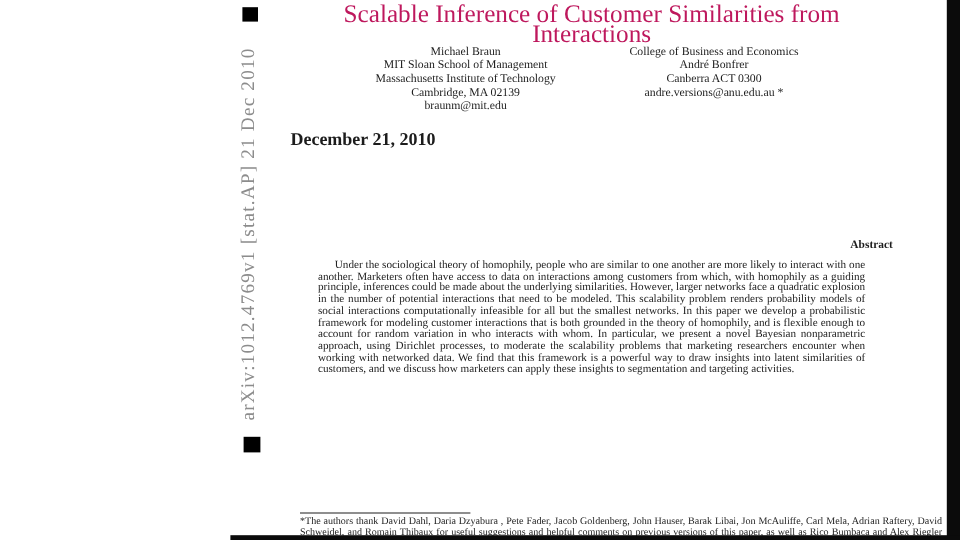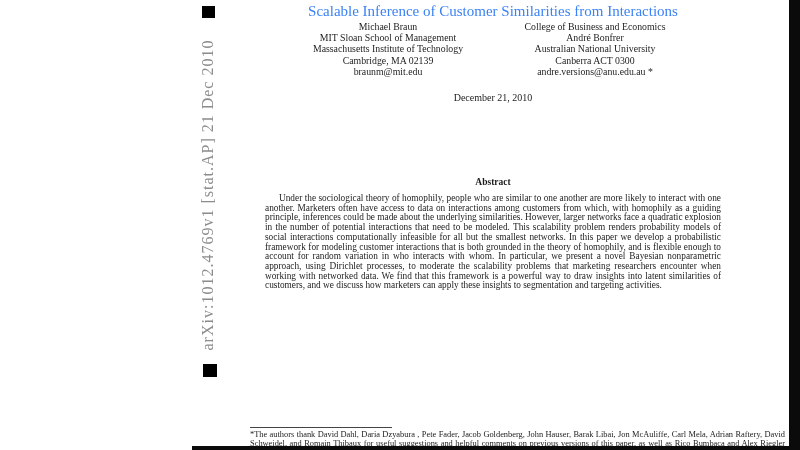--- a/index.html
+++ b/index.html
@@ -47,43 +47,44 @@
   .sq-bottom { left: 203px; top: 364px; width: 14px; height: 13px; }
 
   .content {
     position: absolute;
     left: 242px; top: 0;
     width: 502px;
     padding-top: 3px;
   }
   .title {
     text-align: center;
-    font-size: 15px;
+    font-size: 21px;
     line-height: 17px;
-    color: #3b82f6;
+    color: #be185d;
   }
   .authors {
     position: relative;
     margin-top: 1px;
     height: 58px;
     font-size: 9.8px;
     line-height: 11.2px;
   }
   .author { position: absolute; top: 0; text-align: center; }
   .author-1 { left: 0;     width: 292px; }
   .author-2 { left: 222px; width: 262px; }
   .email { color: #1c1c1c; text-decoration: none; cursor: pointer; }
   .date {
     margin-top: 13px;
-    text-align: center;
-    font-size: 10px;
+    text-align: left;
+    font-size: 15px;
+    font-weight: bold;
   }
   .abs-head {
     margin-top: 74px;
-    text-align: center;
+    text-align: right;
     font-size: 9.5px;
     font-weight: bold;
   }
   .abs-body {
     margin: 7px auto 0;
     width: 456px;
     font-size: 9.3px;
     line-height: 9.7px;
     text-align: justify;
     text-indent: 14px;
@@ -122,21 +123,20 @@
       <div class="author author-1">
         <div>Michael Braun</div>
         <div>MIT Sloan School of Management</div>
         <div>Massachusetts Institute of Technology</div>
         <div>Cambridge, MA 02139</div>
         <div class="email">braunm@mit.edu</div>
       </div>
       <div class="author author-2">
         <div>College of Business and Economics</div>
         <div>André Bonfrer</div>
-        <div>Australian National University</div>
         <div>Canberra ACT 0300</div>
         <div class="email">andre.versions@anu.edu.au *</div>
       </div>
     </div>
 
     <div class="date">December 21, 2010</div>
 
     <div class="abs-head">Abstract</div>
     <div class="abs-body">Under the sociological theory of homophily, people who are similar to one another are more likely to interact with one another. Marketers often have access to data on interactions among customers from which, with homophily as a guiding principle, inferences could be made about the underlying similarities. However, larger networks face a quadratic explosion in the number of potential interactions that need to be modeled. This scalability problem renders probability models of social interactions computationally infeasible for all but the smallest networks. In this paper we develop a probabilistic framework for modeling customer interactions that is both grounded in the theory of homophily, and is flexible enough to account for random variation in who interacts with whom. In particular, we present a novel Bayesian nonparametric approach, using Dirichlet processes, to moderate the scalability problems that marketing researchers encounter when working with networked data. We find that this framework is a powerful way to draw insights into latent similarities of customers, and we discuss how marketers can apply these insights to segmentation and targeting activities.</div>
   </div>

